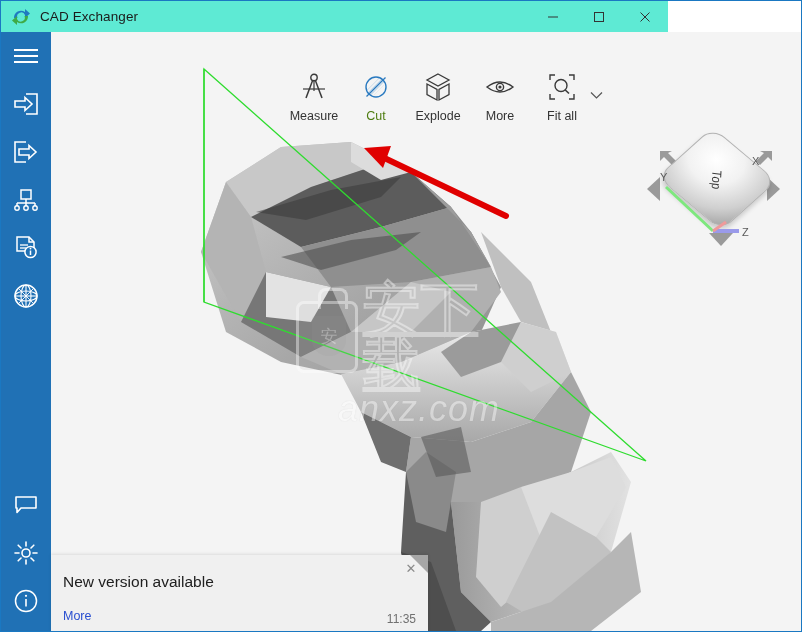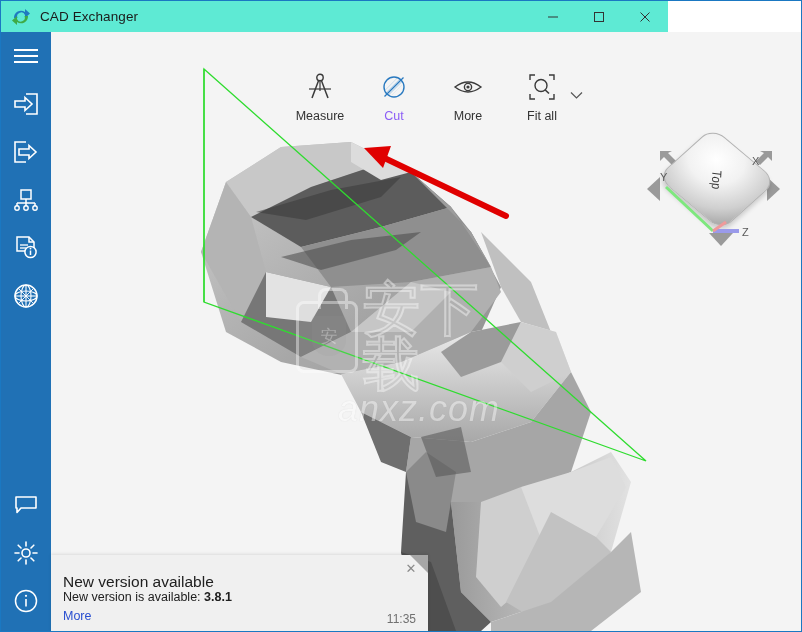--- a/index.html
+++ b/index.html
@@ -58,32 +58,32 @@
   
   #canvas {
     position: absolute; left: 50px; top: 31px;
     width: 750px; height: 599px;
     background: #f4f4f4;
     overflow: hidden;
   }
 
   
   #toolbar {
-    position: absolute; left: 240px; top: 32px;
-    display: flex; align-items: flex-end; gap: 16px;
+    position: absolute; left: 234px; top: 32px;
+    display: flex; align-items: flex-end; gap: 4px;
   }
   .tool {
     width: 58px;
     display: flex; flex-direction: column; align-items: center;
     padding-top: 4px;
     cursor: default;
   }
   .tool .glyph { height: 38px; display: flex; align-items: center; justify-content: center; }
   .tool .tlabel { font-size: 12.5px; color: #333; margin-top: 3px; }
-  .tool.active .tlabel { color: #8b5cf6; }
+  .tool.active .tlabel { color: #4d7c0f; }
   #tool-fitall { position: relative; }
   #fitall-chevron {
     position: absolute; right: -12px; top: 22px;
     color: #555;
   }
 
   
   #navcube { position: absolute; left: 590px; top: 75px; width: 160px; height: 160px; }
   .navarrow { position: absolute; color: #9a9a9a; }
   #nc-up    { left: 68px; top: 29px; }
@@ -137,20 +137,21 @@
     background: rgba(160,160,160,0.45);
     border-radius: 4px 4px 16px 16px;
     display: flex; align-items: center; justify-content: center;
     color: #efefef; font-size: 17px;
   }
   #wm-cn {
     font-size: 58px; color: transparent;
     -webkit-text-stroke: 2px #ffffff;
     font-family: "DejaVu Sans", sans-serif;
     line-height: 0.95;
+    text-decoration: underline;
   }
   #wm-url {
     font-size: 36px; color: #ffffff; margin-top: -4px; margin-left: 42px;
     font-family: "Liberation Sans", sans-serif; letter-spacing: 1px;
     text-shadow: 0 0 1px rgba(120,120,120,0.6);
     font-style: italic;
   }
 
   
   #notification {
@@ -410,20 +411,30 @@
               <rect x="0" y="0" width="28" height="28" fill="none"></rect>
               <polygon points="4,18 18,4 24,10 10,24" fill="url(#hatch)"></polygon>
             </g>
             <circle cx="14" cy="14" r="10" fill="none" stroke="#2a7ac0" stroke-width="1.4"></circle>
             <line x1="4.5" y1="23.5" x2="23.5" y2="4.5" stroke="#2a7ac0" stroke-width="1.3"></line>
           </svg>
         </span>
         <span class="tlabel">Cut</span>
       </div>
 
+      <div class="tool">
+        <span class="glyph">
+          <svg width="28" height="30" viewBox="0 0 28 30">
+            <polygon points="14,2 25,8 14,14 3,8" fill="none" stroke="#3a3a3a" stroke-width="1.3"></polygon>
+            <polygon points="3,12 13,17.5 13,28 3,22.5" fill="none" stroke="#3a3a3a" stroke-width="1.3"></polygon>
+            <polygon points="25,12 15,17.5 15,28 25,22.5" fill="none" stroke="#3a3a3a" stroke-width="1.3"></polygon>
+          </svg>
+        </span>
+        <span class="tlabel">Explode</span>
+      </div>
 
       <div class="tool">
         <span class="glyph">
           <svg width="30" height="22" viewBox="0 0 30 22">
             <path d="M2 11 Q15 1 28 11 Q15 21 2 11 Z" fill="none" stroke="#3a3a3a" stroke-width="1.4"></path>
             <circle cx="15" cy="11" r="3.6" fill="none" stroke="#3a3a3a" stroke-width="1.4"></circle>
             <circle cx="15" cy="11" r="1.6" fill="#3a3a3a"></circle>
           </svg>
         </span>
         <span class="tlabel">More</span>
@@ -507,21 +518,18 @@
         <div id="wm-cn">安下载</div>
       </div>
       <div id="wm-url">anxz.com</div>
     </div>
 
   </div>
 
   <div id="notification">
     <div id="notif-fold"></div>
     <div id="notif-title">New version available</div>
-    <div id="notif-body">
-      <span>New version is available: </span><b>3.8.1</b>
-    </div>
     <div id="notif-more">More</div>
     <div id="notif-time">11:35</div>
     <div id="notif-close">✕</div>
   </div>
 
 </div>
 
 </body></html>

